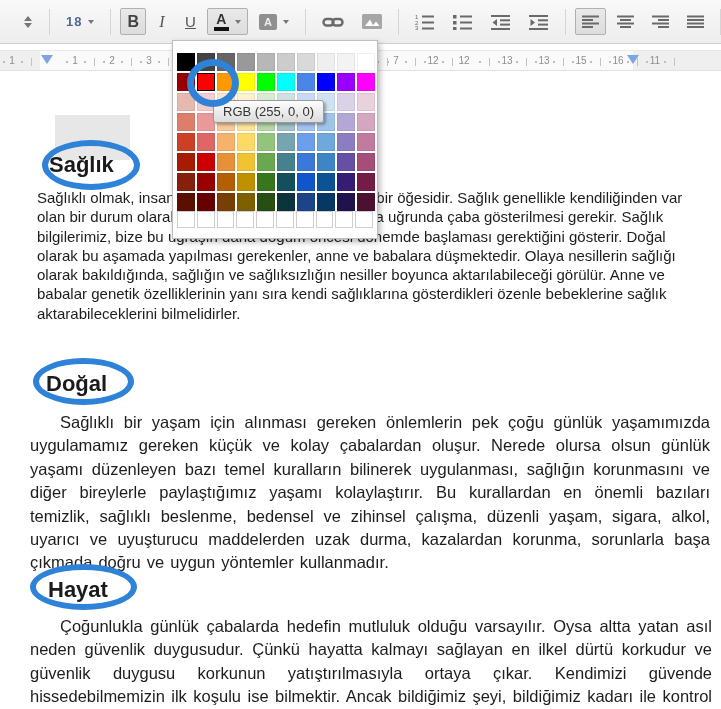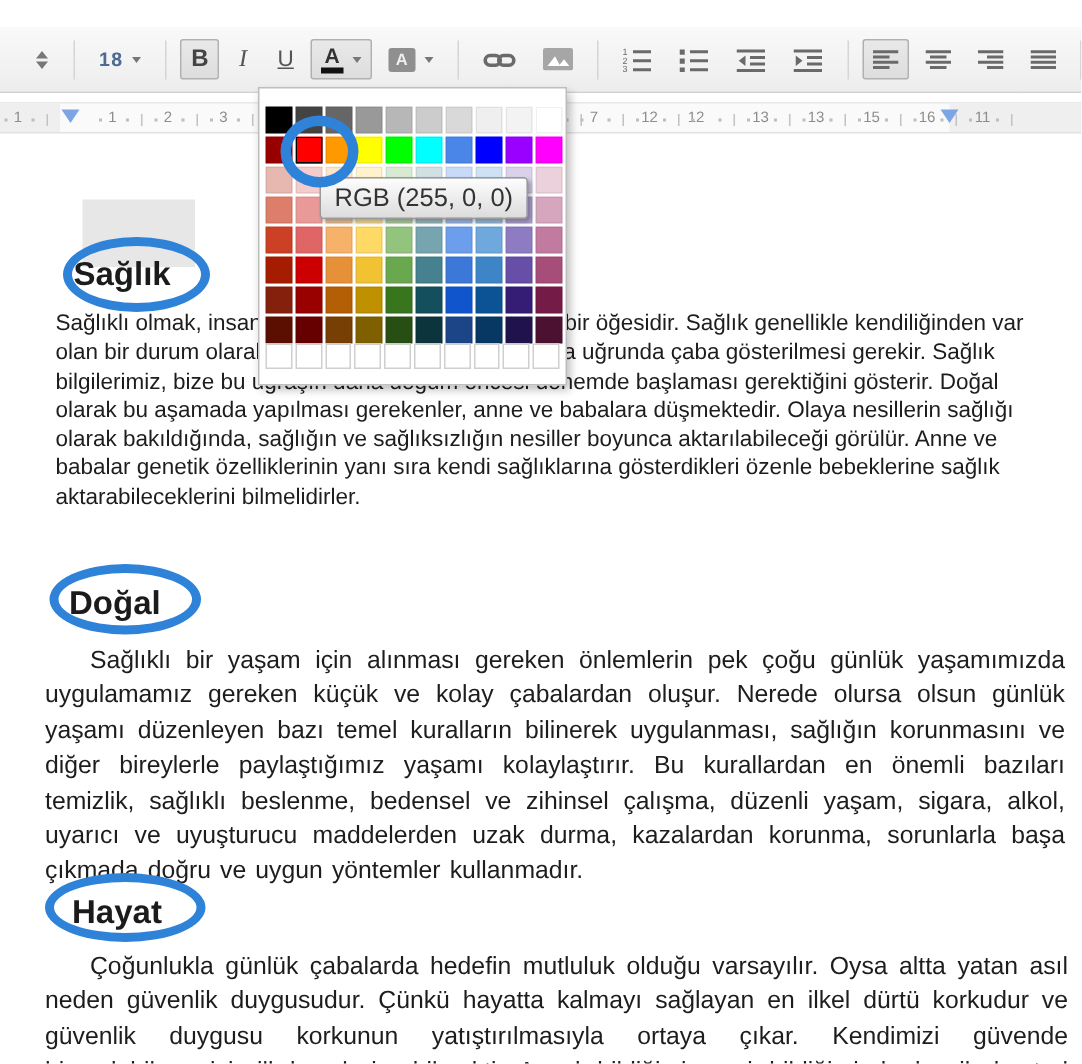--- a/index.html
+++ b/index.html
@@ -1,18 +1,18 @@
 <!DOCTYPE html>
 <html><head>
 <meta charset="utf-8">
 <style>
   * { margin:0; padding:0; box-sizing:border-box; }
   html,body { width:721px; height:709px; overflow:hidden; background:#fff;
               font-family:"Liberation Sans", sans-serif; }
-  .stage { position:relative; width:721px; height:646px;margin-top:18px; }
+  .stage { position:relative; width:721px; height:646px; }
 
   
   .toolbar { position:absolute; left:0; top:0; width:721px; height:44px;
              background:linear-gradient(#f9f9f9,#ededed);
              border-bottom:1px solid #d0d0d0;
              display:flex; align-items:center; padding-left:14px; z-index:15; }
   .sep { width:1px; height:26px; background:#d5d5d5; margin:0 7px; flex:0 0 auto; }
   .tb-btn { display:flex; align-items:center; justify-content:center;
             min-width:24px; height:27px; padding:0 6px; margin:0 2px;
             border:1px solid transparent; border-radius:2px; color:#555;
@@ -66,21 +66,21 @@
   .swatch { width:18px; height:18px; cursor:pointer; box-shadow:inset 0 0 0 1px rgba(0,0,0,.06); }
   .swatch.selected { box-shadow:inset 0 0 0 1px #000; }
   .custom-label { font-size:13px; color:#333; margin:13px 4px 9px 4px; cursor:pointer; }
   .custom-row { display:flex; gap:2px; padding:0 0 2px 0; }
   .custom-slot { width:17.8px; height:17px; background:#fff; border:1px solid #cfcfcf; cursor:pointer; }
 
   
   .tooltip { position:absolute; left:213px; top:100px; z-index:30;
              background:linear-gradient(#fdfdfd,#dcdcdc); border:1px solid #9a9a9a;
              border-radius:3px; box-shadow:2px 2px 3px rgba(0,0,0,.3);
-             font-size:17px; color:#333; padding:3px 9px; white-space:nowrap; }
+             font-size:13px; color:#333; padding:3px 9px; white-space:nowrap; }
 
   
   .circle { position:absolute; border-radius:50%; z-index:40; pointer-events:none; }
   .c-red     { left:187px; top:59px;  width:52px;  height:48px; border:7px solid #2e82d8; }
   .c-saglik  { left:42px;  top:140px; width:98px;  height:50px; border:6px solid #2e82d8; }
   .c-yasam   { left:33px;  top:358px; width:101px; height:47px; border:6px solid #2e82d8; }
   .c-hayat   { left:30px;  top:564px; width:107px; height:46px; border:6px solid #2e82d8; }
 </style>
 </head>
 <body>

